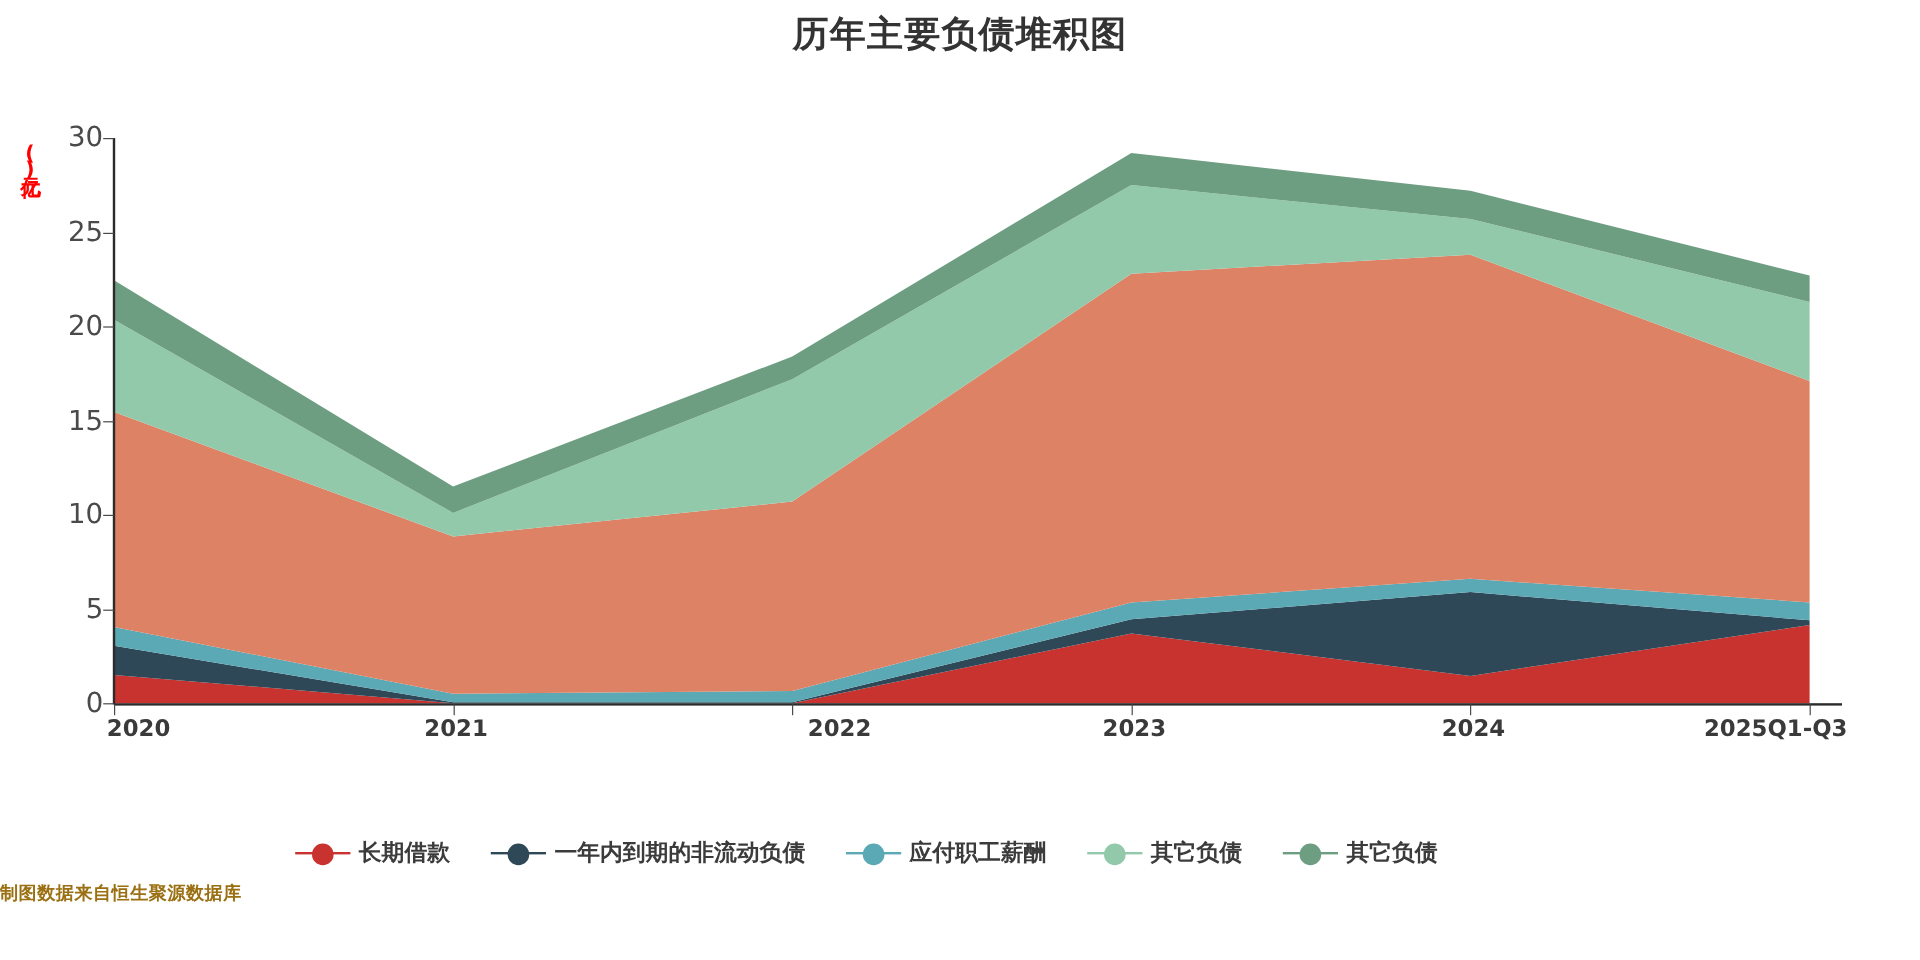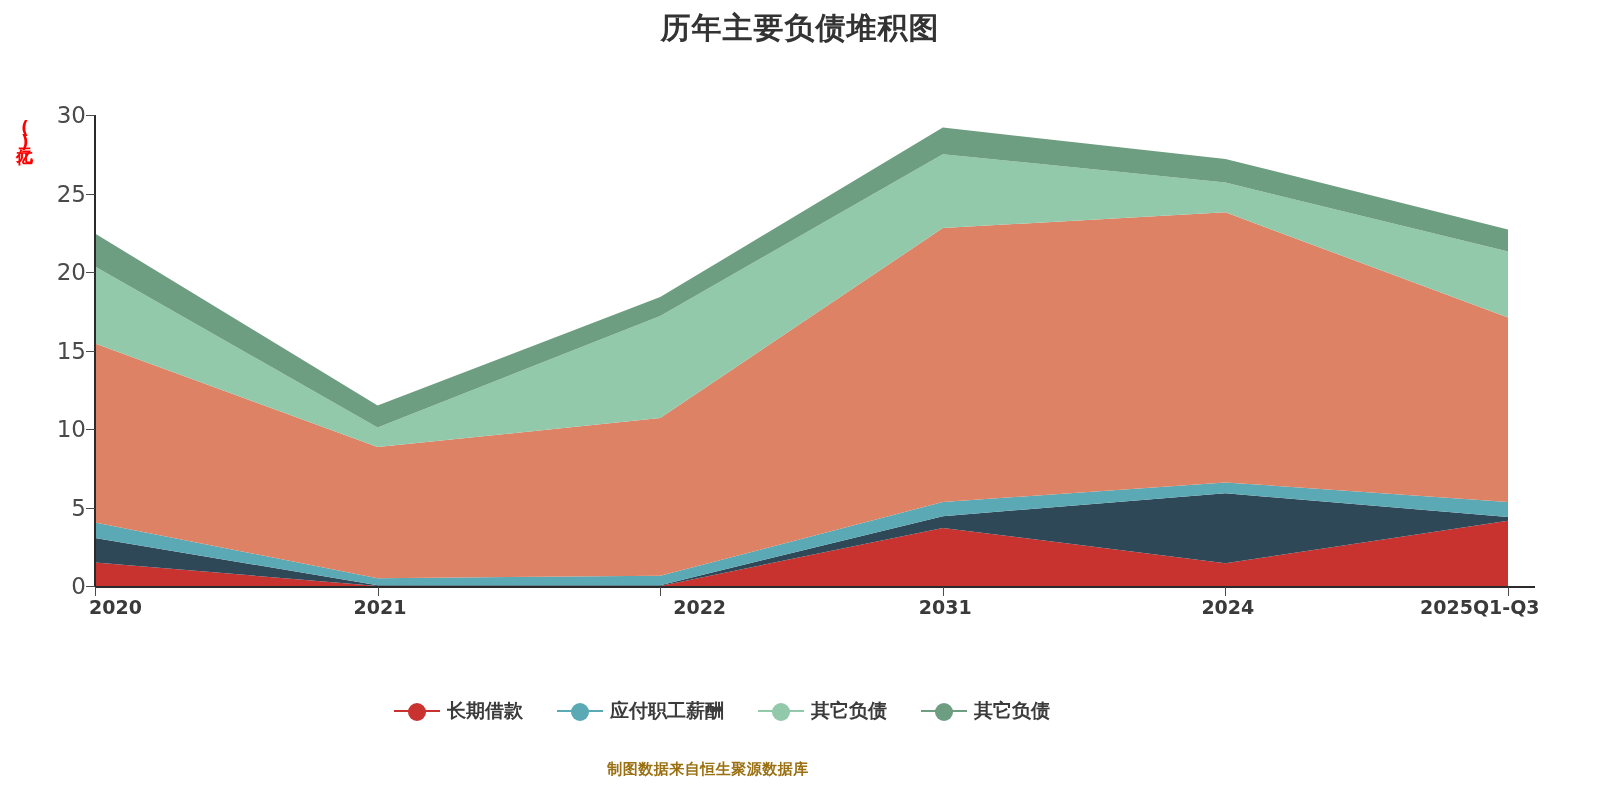--- a/index.html
+++ b/index.html
@@ -34,21 +34,21 @@
     position:absolute;left:0;top:698px;width:1444px;
     display:flex;justify-content:center;align-items:center;gap:34px;
   }
   .legend-item{display:flex;align-items:center;gap:7px;}
   .legend-mark{position:relative;width:46px;height:20px;display:inline-block;}
   .legend-mark .bar{position:absolute;left:0;top:9px;width:46px;height:2px;}
   .legend-mark .dot{position:absolute;left:14px;top:2px;width:18px;height:18px;border-radius:50%;}
   .legend-label{font-size:19px;color:#3b3b3b;font-weight:bold;white-space:nowrap;}
 
   .footer{
-    position:absolute;left:0;top:760px;width:1416px;text-align:center;
+    position:absolute;left:0;top:735px;width:1416px;
     font-size:15px;font-weight:bold;color:#9a7012;letter-spacing:0.5px;
   }
 </style>
 </head>
 <body>
 
 <div class="stage">
 
   <div class="chart-title">历年主要负债堆积图</div>
 
@@ -90,35 +90,42 @@
       <div class="ytick" style="top: 573px;">0</div>
       <div class="ytick-mark" style="top: 586px;"></div>
     </div>
   <div id="xlabels">
       <div class="xtick" style="left: 89px;">2020</div>
       <div class="xtick-mark" style="left: 95px;"></div>
       <div class="xtick" style="left: 353.6px;">2021</div>
       <div class="xtick-mark" style="left: 377.6px;"></div>
       <div class="xtick" style="left: 636.2px; margin-left: 37px;">2022</div>
       <div class="xtick-mark" style="left: 660.2px;"></div>
-      <div class="xtick" style="left: 918.8px;">2031</div>
+      <div class="xtick" style="left: 918.8px;">2023</div>
       <div class="xtick-mark" style="left: 942.8px;"></div>
       <div class="xtick" style="left: 1201.4px;">2024</div>
       <div class="xtick-mark" style="left: 1225.4px;"></div>
       <div class="xtick" style="left: 1420px;">2025Q1-Q3</div>
       <div class="xtick-mark" style="left: 1508px;"></div>
     </div>
 
   <div class="legend" id="legend">
       <div class="legend-item">
         <span class="legend-mark">
           <span class="bar" style="background: rgb(201, 51, 47);"></span>
           <span class="dot" style="background: rgb(201, 51, 47);"></span>
         </span>
         <span class="legend-label">长期借款</span>
+      </div>
+      <div class="legend-item">
+        <span class="legend-mark">
+          <span class="bar" style="background: rgb(47, 72, 88);"></span>
+          <span class="dot" style="background: rgb(47, 72, 88);"></span>
+        </span>
+        <span class="legend-label">一年内到期的非流动负债</span>
       </div>
       <div class="legend-item">
         <span class="legend-mark">
           <span class="bar" style="background: rgb(90, 169, 181);"></span>
           <span class="dot" style="background: rgb(90, 169, 181);"></span>
         </span>
         <span class="legend-label">应付职工薪酬</span>
       </div>
       <div class="legend-item">
         <span class="legend-mark">

